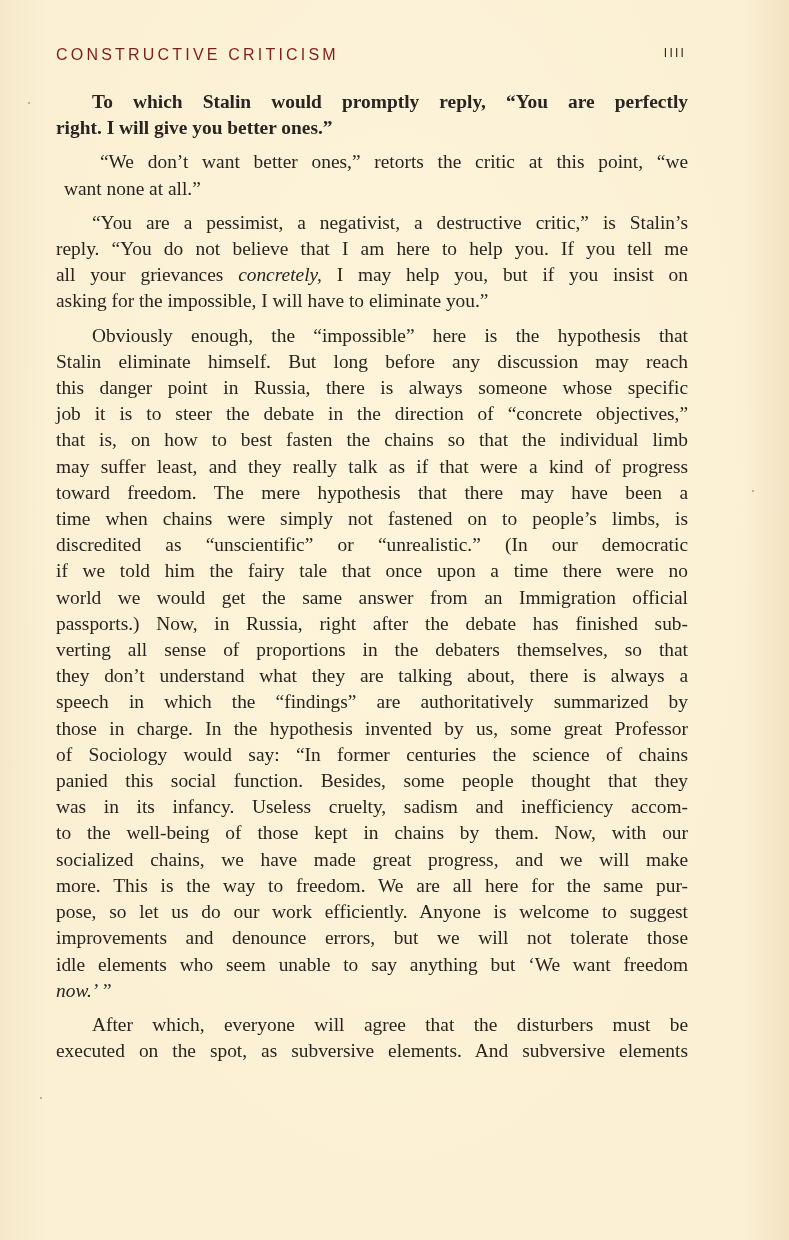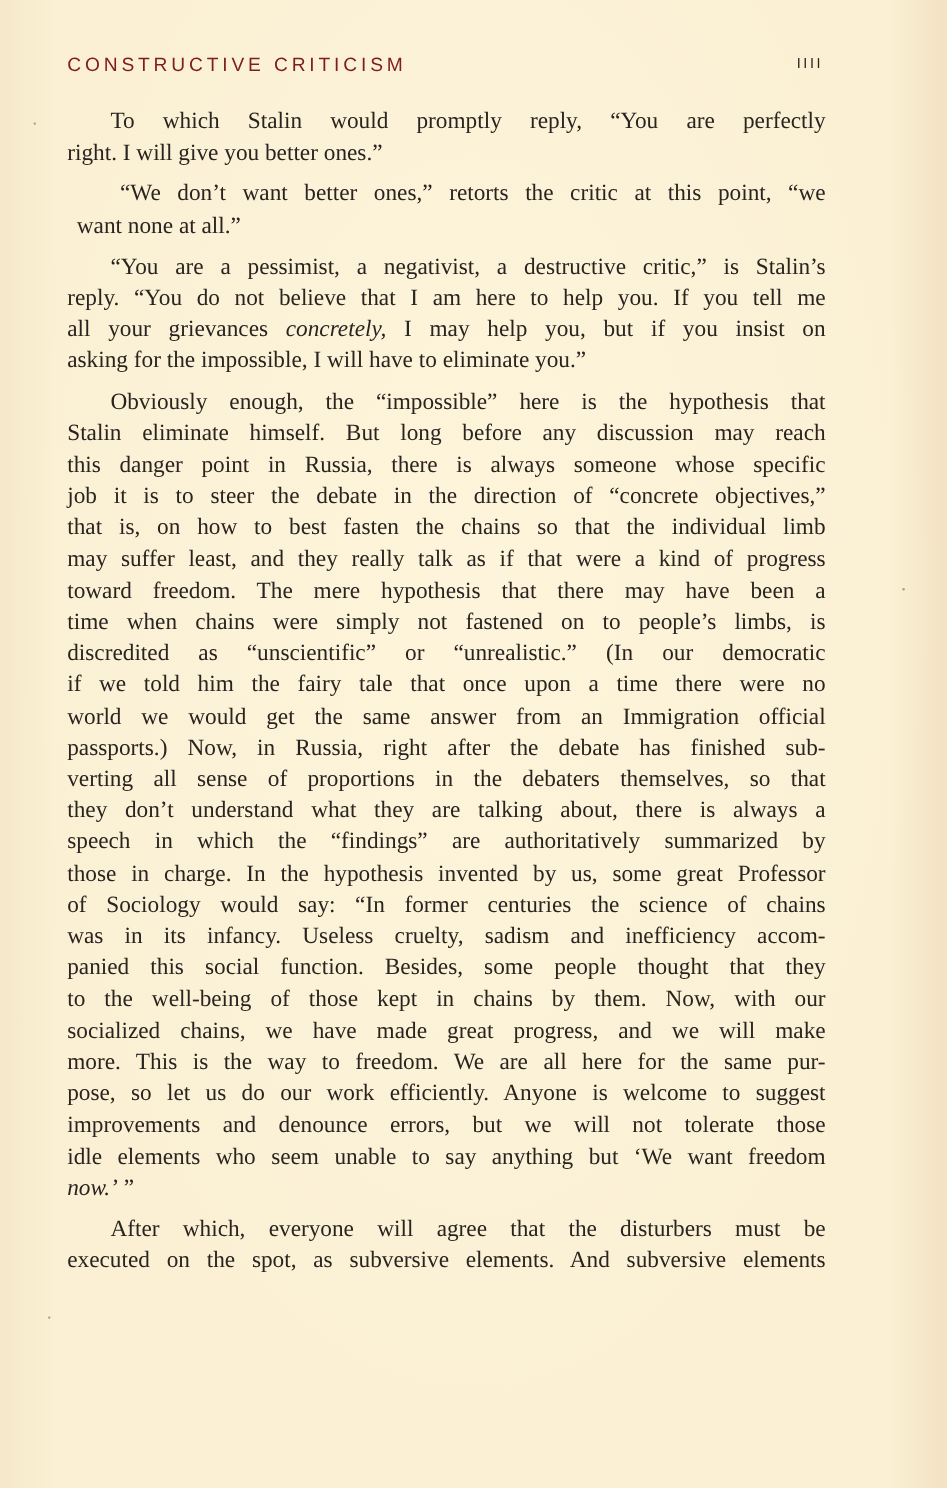--- a/index.html
+++ b/index.html
@@ -89,21 +89,21 @@
 </head>
 <body>
 
 <div class="page">
   <div class="running-head">
     <span class="running-title">CONSTRUCTIVE CRITICISM</span>
     <span class="page-number">IIII</span>
   </div>
 
   <div class="body-text" id="body-text">
-      <div style="margin-bottom: 8px;">
+      <div style="margin-bottom: 8px; font-weight: bold;">
         <span class="line first">To which Stalin would promptly reply, “You are perfectly</span>
         <span class="line last">right. I will give you better ones.”</span>
       </div>
       <div style="margin-bottom: 8px; margin-left: 8px;">
         <span class="line first">“We don’t want better ones,” retorts the critic at this point, “we</span>
         <span class="line last">want none at all.”</span>
       </div>
       <div style="margin-bottom: 8px;">
         <span class="line first">“You are a pessimist, a negativist, a destructive critic,” is Stalin’s</span>
         <span class="line">reply. “You do not believe that I am here to help you. If you tell me</span>
@@ -121,22 +121,22 @@
         <span class="line">time when chains were simply not fastened on to people’s limbs, is</span>
         <span class="line">discredited as “unscientific” or “unrealistic.” (In our democratic</span>
         <span class="line">if we told him the fairy tale that once upon a time there were no</span>
         <span class="line">world we would get the same answer from an Immigration official</span>
         <span class="line">passports.) Now, in Russia, right after the debate has finished sub-</span>
         <span class="line">verting all sense of proportions in the debaters themselves, so that</span>
         <span class="line">they don’t understand what they are talking about, there is always a</span>
         <span class="line">speech in which the “findings” are authoritatively summarized by</span>
         <span class="line">those in charge. In the hypothesis invented by us, some great Professor</span>
         <span class="line">of Sociology would say: “In former centuries the science of chains</span>
+        <span class="line">panied this social function. Besides, some people thought that they</span>
         <span class="line">was in its infancy. Useless cruelty, sadism and inefficiency accom-</span>
-        <span class="line">panied this social function. Besides, some people thought that they</span>
         <span class="line">to the well-being of those kept in chains by them. Now, with our</span>
         <span class="line">socialized chains, we have made great progress, and we will make</span>
         <span class="line">more. This is the way to freedom. We are all here for the same pur-</span>
         <span class="line">pose, so let us do our work efficiently. Anyone is welcome to suggest</span>
         <span class="line">improvements and denounce errors, but we will not tolerate those</span>
         <span class="line">idle elements who seem unable to say anything but ‘We want freedom</span>
         <span class="line last"><span></span><em>now.’</em><span> ”</span></span>
       </div>
       <div style="margin-bottom: 8px;">
         <span class="line first">After which, everyone will agree that the disturbers must be</span>

